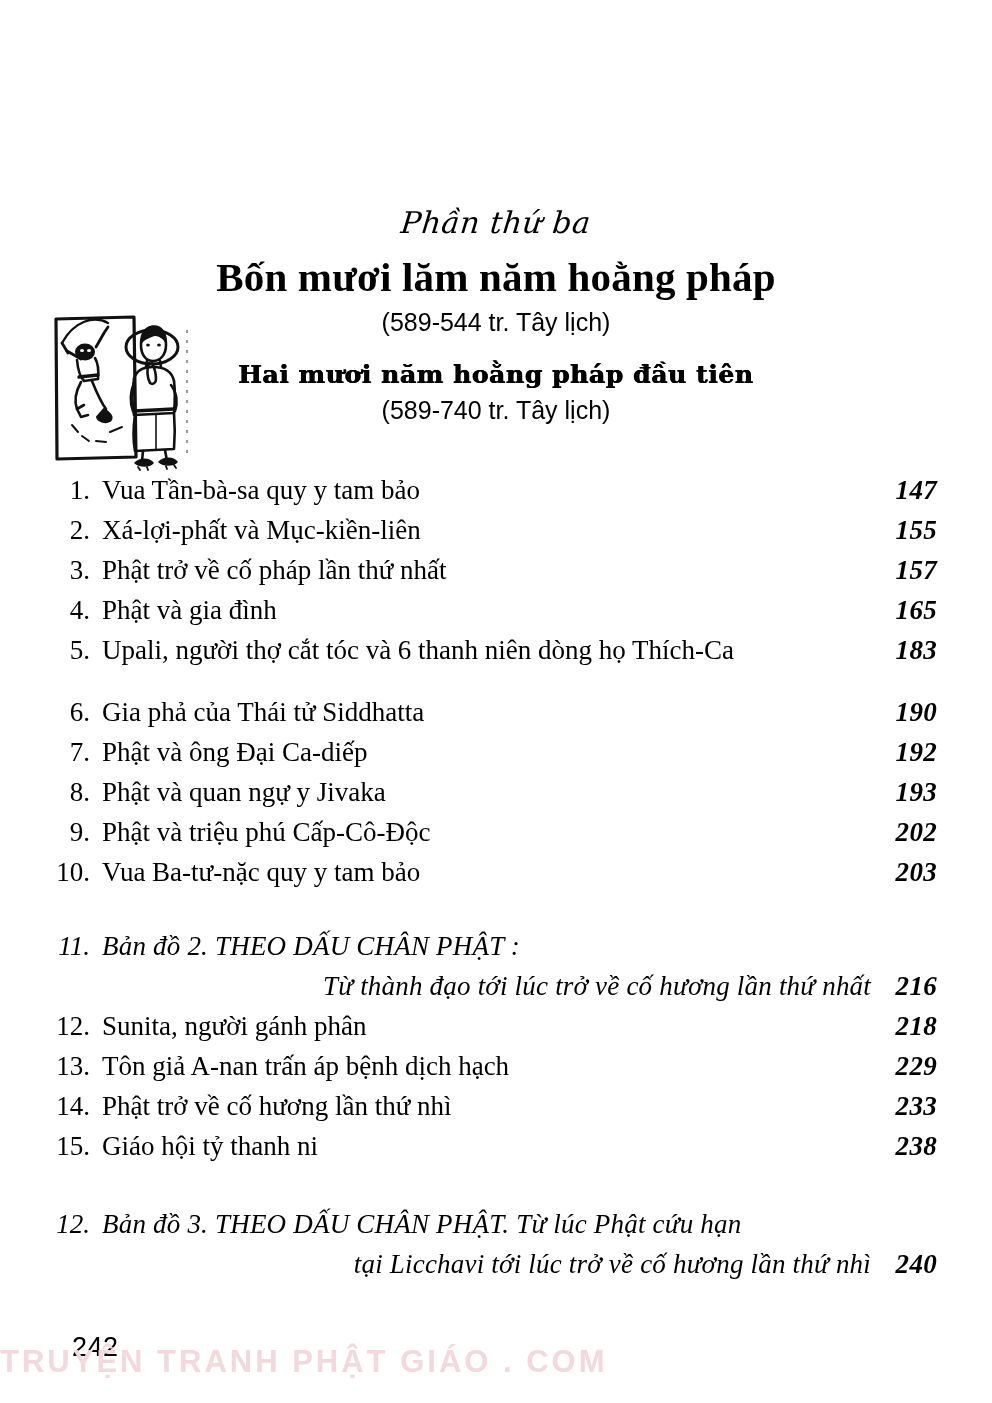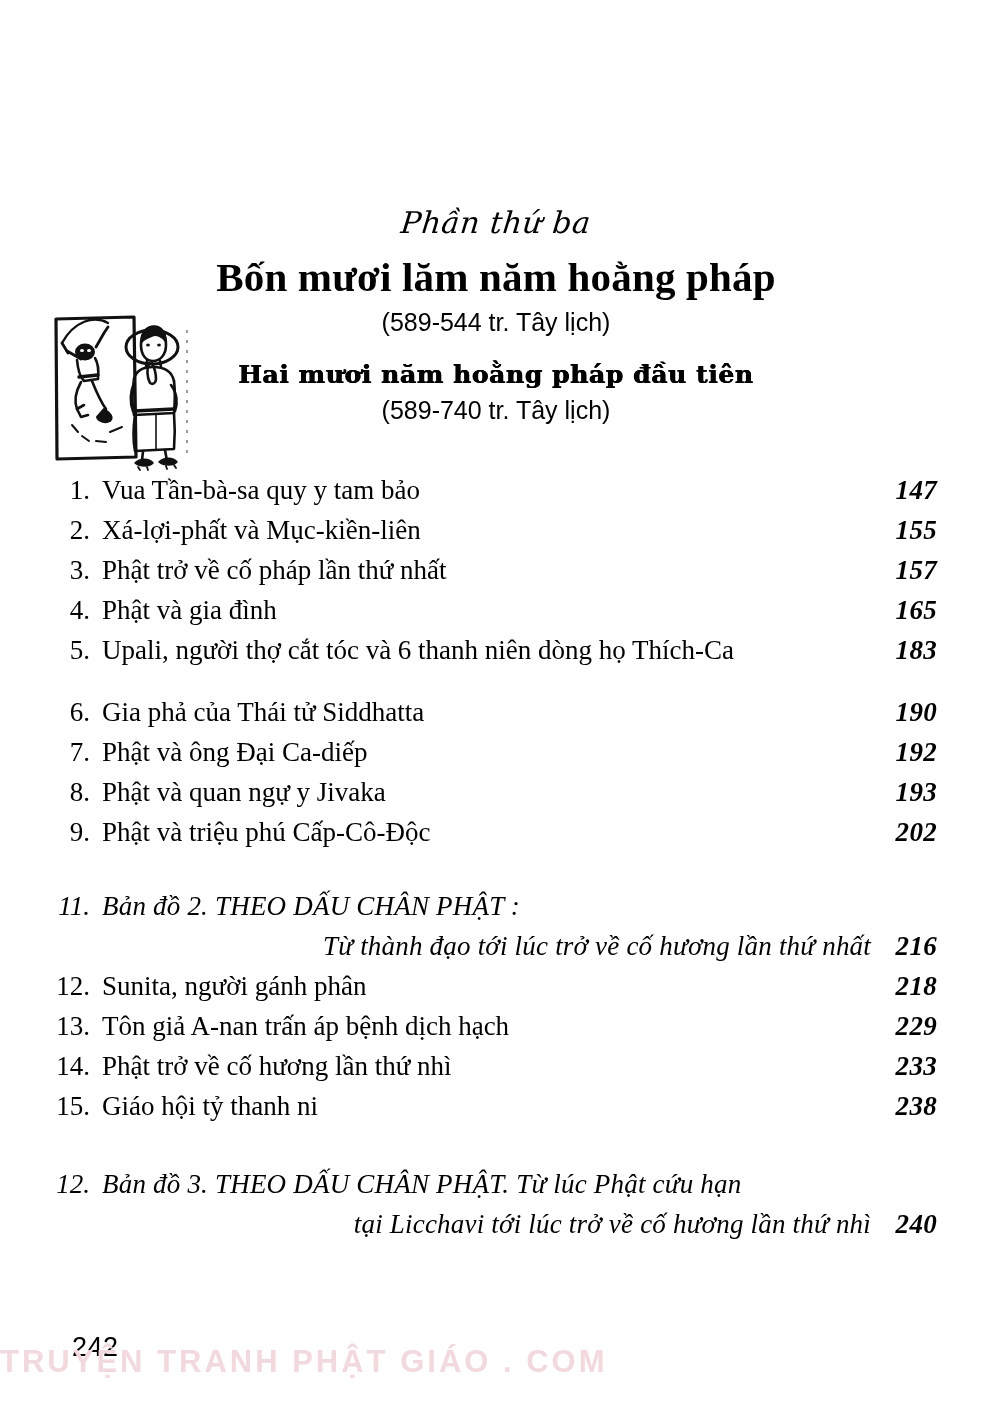--- a/index.html
+++ b/index.html
@@ -308,20 +308,25 @@
       <div class="toc-row">
         <span class="toc-num">8.</span>
         <span class="toc-label">Phật và quan ngự y Jivaka</span>
         <span class="toc-page">193</span>
       </div>
       <div class="toc-row">
         <span class="toc-num">9.</span>
         <span class="toc-label">Phật và triệu phú Cấp-Cô-Độc</span>
         <span class="toc-page">202</span>
       </div>
+      <div class="toc-row">
+        <span class="toc-num">10.</span>
+        <span class="toc-label">Vua Ba-tư-nặc quy y tam bảo</span>
+        <span class="toc-page">203</span>
+      </div>
     </div>
 
     <div class="toc-gap-md"></div>
 
     <div class="toc-group">
       <div class="toc-row map no-page">
         <span class="toc-num">11.</span>
         <span class="toc-label caps">Bản đồ 2. THEO DẤU CHÂN PHẬT :</span>
         <span class="toc-page"></span>
       </div>

